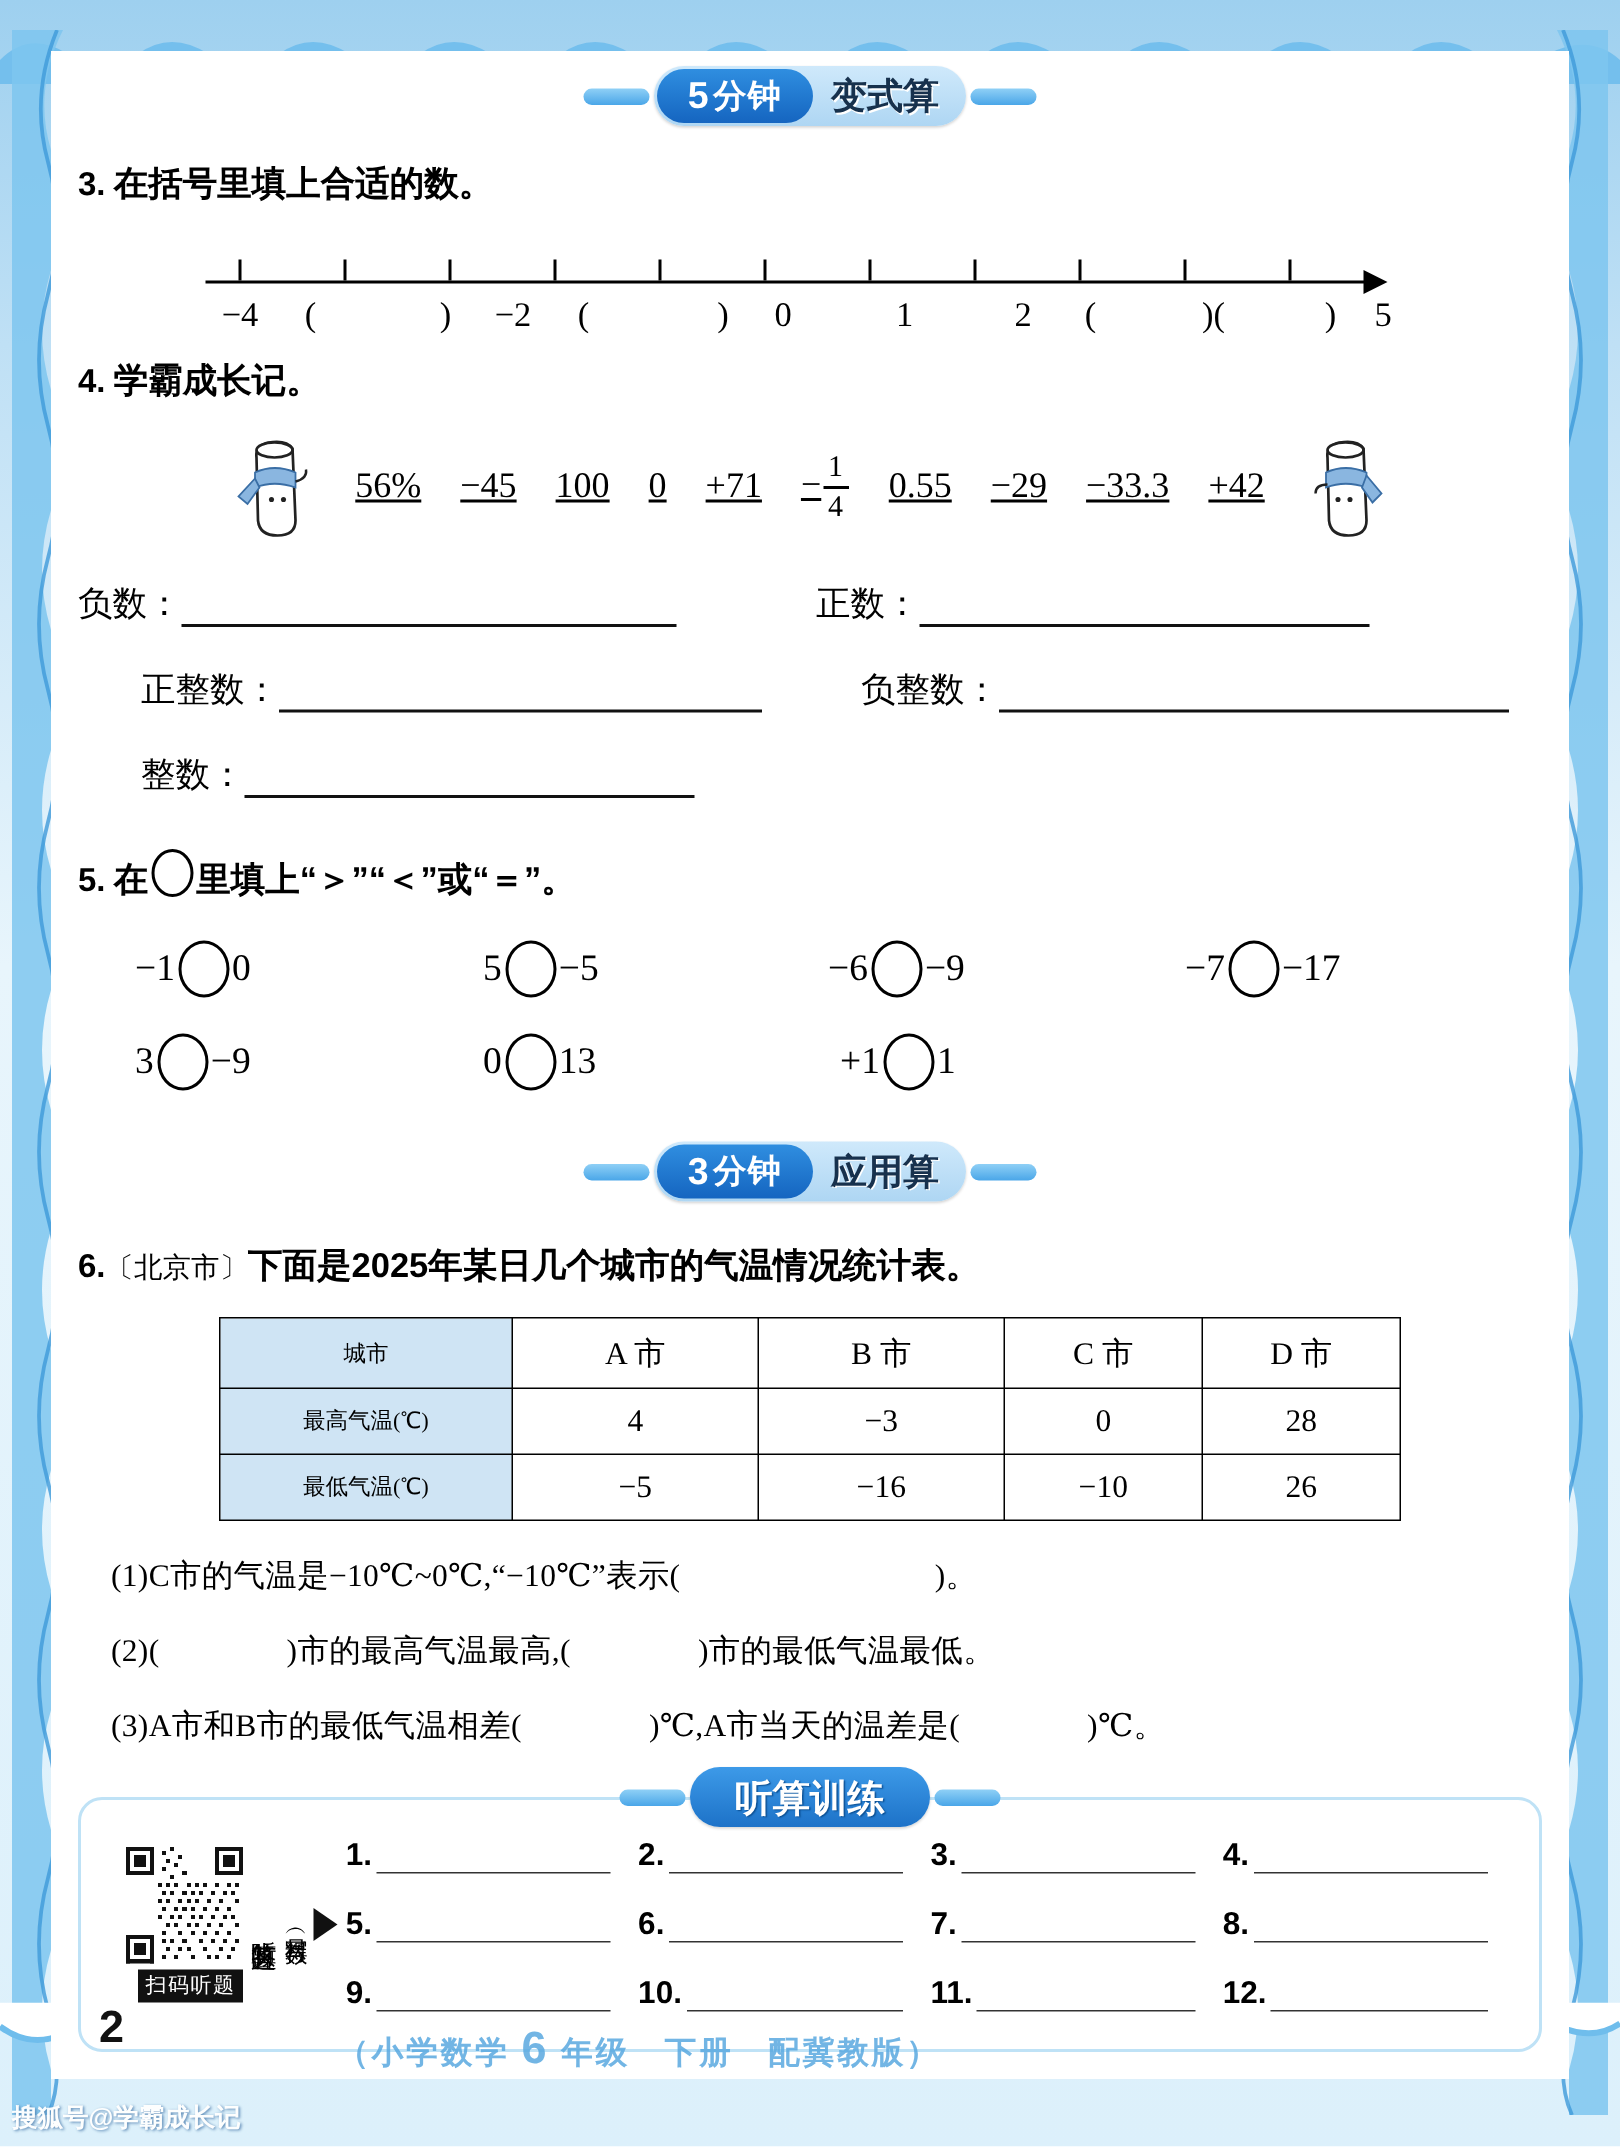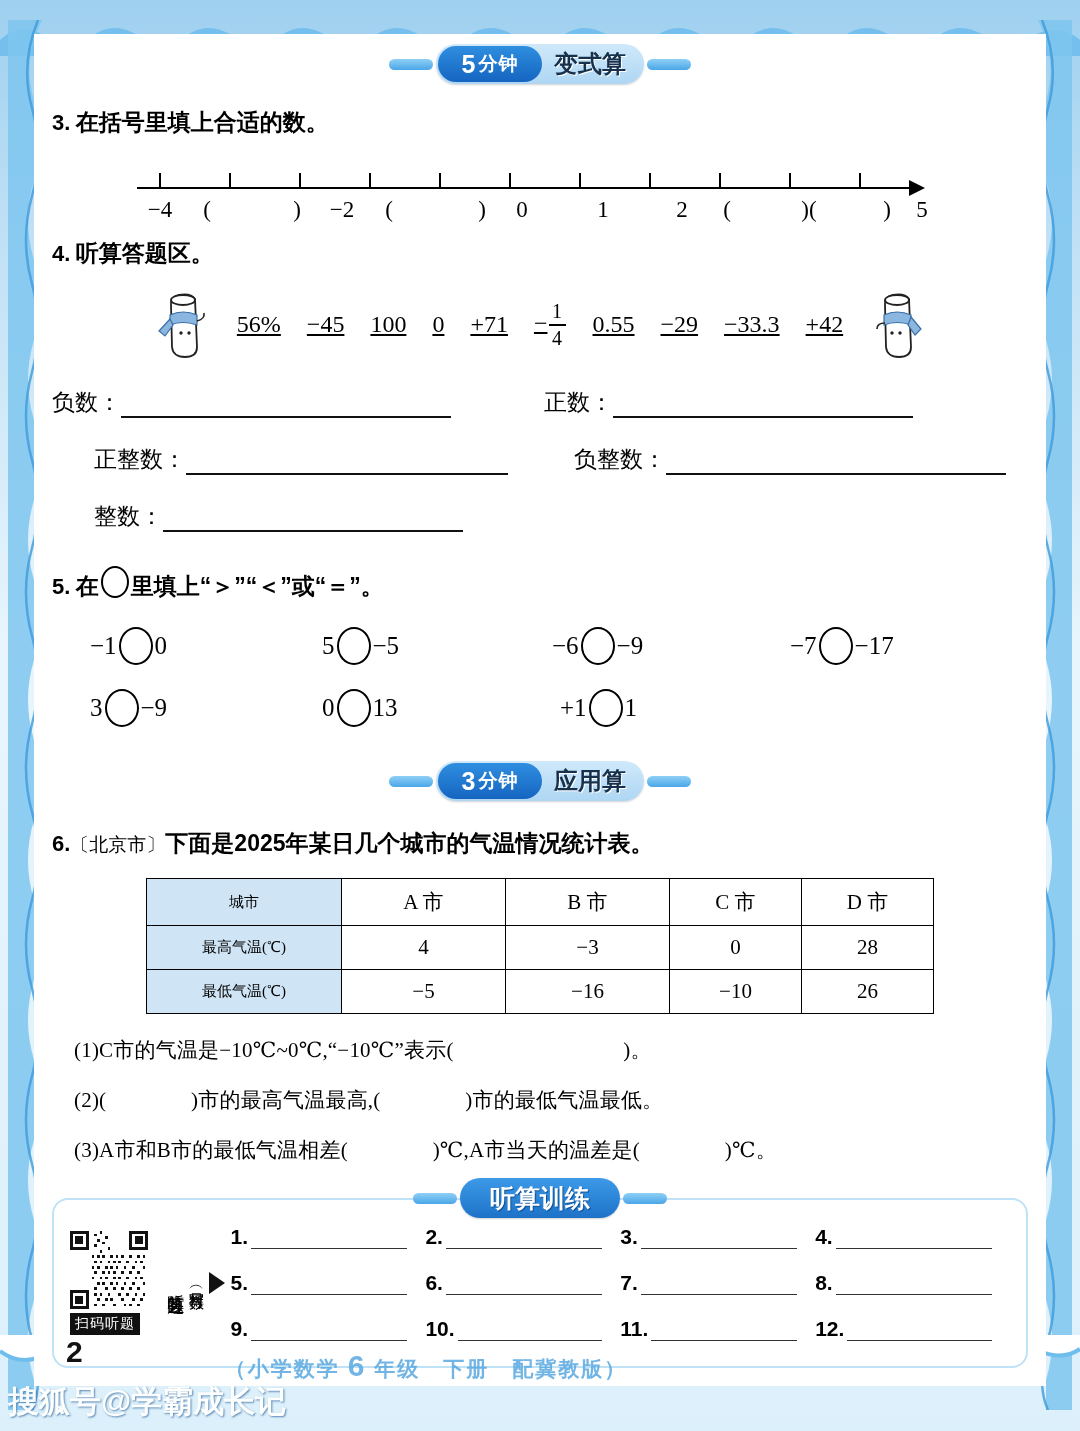--- a/index.html
+++ b/index.html
@@ -29,21 +29,21 @@
      display:flex;align-items:center;height:40px;border-radius:21px;
      background:linear-gradient(180deg,#cfe9fb,#aed6f3);
      padding:0 4px 0 0;box-shadow:0 1px 2px rgba(0,0,0,.18);margin:0 3px;}
   .banner .blue{
      display:flex;align-items:center;justify-content:center;
      height:36px;min-width:104px;border-radius:18px;margin:2px;
      background:linear-gradient(180deg,#2f8ee0,#1565c0);
      color:#fff;font-family:"Liberation Sans",sans-serif;font-weight:bold;
      letter-spacing:1px;}
   .banner .blue .big{font-size:25px;margin-right:2px;}
-  .banner .blue .sm{font-size:19px;}
+  .banner .blue .sm{font-size:22px;}
   .banner .dark{
      padding:0 14px 0 10px;font-size:24px;font-weight:bold;color:#17314d;
      font-family:"Liberation Sans",sans-serif;
      text-shadow:1px 1px 0 #ffffff;}
   .banner.solo .pill{background:linear-gradient(180deg,#3d9ae8,#1d72c8);padding:0 20px;}
   .banner.solo .dark{color:#ffffff;text-shadow:1px 1px 1px #0b4f93;font-size:25px;padding:0 10px;font-family:Liberation Mono, monospace;}
 
   
   .q{font-size:22px;color:#000;margin-top:22px;line-height:1.45;}
   .q .num{font-family:"Liberation Sans",sans-serif;font-weight:bold;}
@@ -85,42 +85,42 @@
   table.temps td.hd{background:#cfe4f4;width:186px;font-size:15px;}
   table.temps td.c{width:155px;}
   table.temps td.c2{width:123px;}
 
   .subq{font-size:21px;margin-top:22px;margin-left:22px;letter-spacing:.2px;}
 
   
   #listenwrap{position:relative;margin-top:34px;}
   #listenbox{border:2.5px solid #bfe2f6;border-radius:16px;height:170px;background:#fff;
      display:flex;align-items:center;padding:0 16px;box-sizing:border-box;}
-  .qrblock{display:flex;flex-direction:column;align-items:flex-start;width:92px;}
+  .qrblock{display:flex;flex-direction:column;align-items:flex-end;width:92px;}
   .qrimg{width:78px;height:78px;}
   .qrcap{margin-top:4px;background:#111;color:#fff;font-size:14px;padding:2px 5px;
      font-family:"Liberation Sans",sans-serif;letter-spacing:1px;}
   .vtext{writing-mode:vertical-rl;text-orientation:upright;font-size:17px;line-height:1.08;
      margin-left:4px;letter-spacing:1px;}
   .vtext.small{font-size:15px;}
   .tri{width:0;height:0;border-left:16px solid #111;border-top:11px solid transparent;
      border-bottom:11px solid transparent;margin:0 6px 0 4px;}
   .grid{flex:1;display:grid;grid-template-columns:repeat(4,1fr);row-gap:22px;align-items:end;}
   .gcell{display:flex;align-items:flex-end;font-size:21px;}
   .gcell .gn{font-family:"Liberation Sans",sans-serif;font-weight:bold;margin-right:3px;}
   .gcell .gl{flex:1;border-bottom:1.6px solid #333;height:17px;margin-right:18px;}
 
   
   #pagenum{position:absolute;left:66px;bottom:62px;font-size:30px;font-weight:bold;color:#111;
      font-family:"Liberation Sans",sans-serif;}
   #footline{position:absolute;left:0;bottom:48px;width:852px;text-align:center;
      color:#5aa9e0;font-size:21px;font-weight:bold;font-family:"Liberation Sans",sans-serif;
      opacity:.85;letter-spacing:2px;}
   #footline .g6{font-size:30px;}
-  #watermark{position:absolute;left:8px;bottom:8px;font-size:31px;font-weight:bold;color:#ffffff;
+  #watermark{position:absolute;left:8px;bottom:8px;font-size:17px;font-weight:bold;color:#ffffff;
      font-family:"Liberation Sans",sans-serif;text-shadow:1px 1px 2px rgba(70,120,170,.9);opacity:.96;}
 </style>
 </head>
 <body>
 
 <div id="page">
 
   <svg class="wave-top" viewBox="0 0 1080 46" preserveAspectRatio="none">
     <path d="M0,46 L0,30 Q20,10 45,26 T92,26 T139,26 T186,26 T233,26 T280,26 T327,26 T374,26 T421,26 T468,26 T515,26 T562,26 T609,26 T656,26 T703,26 T750,26 T797,26 T844,26 T891,26 T938,26 T985,26 T1032,26 Q1060,12 1080,30 L1080,46 Z" fill="#6fbdec" opacity=".9"></path>
   </svg>
@@ -183,21 +183,21 @@
       <div class="lbl" style="left:466px">1</div>
       <div class="lbl" style="left:545px">2</div>
       <div class="lbl" style="left:590px">(</div>
       <div class="lbl" style="left:672px">)(</div>
       <div class="lbl" style="left:750px">)</div>
       <div class="lbl" style="left:785px">5</div>
     </div>
 
     <div class="q" style="margin-top:6px">
       <span class="num">4.</span>
-      <span class="qtitle">听算答题区。</span>
+      <span class="qtitle">学霸成长记。</span>
     </div>
 
     <div class="numrow">
       <svg class="snow" viewBox="0 0 56 72">
         <path d="M16,16 Q15,8 24,6 Q36,4 40,10 L42,58 Q42,68 30,68 Q18,68 17,58 Z" fill="#fff" stroke="#222" stroke-width="1.8"></path>
         <ellipse cx="28" cy="11" rx="12" ry="5" fill="#fff" stroke="#222" stroke-width="1.8"></ellipse>
         <path d="M15,26 Q28,20 42,26 L42,36 Q28,31 15,36 Z" fill="#8ab6e0" stroke="#3a6ea5" stroke-width="1.2"></path>
         <path d="M15,30 L4,42 L10,47 L18,36 Z" fill="#8ab6e0" stroke="#3a6ea5" stroke-width="1.2"></path>
         <circle cx="26" cy="44" r="1.7" fill="#222"></circle>
           <circle cx="34" cy="44" r="1.7" fill="#222"></circle>

